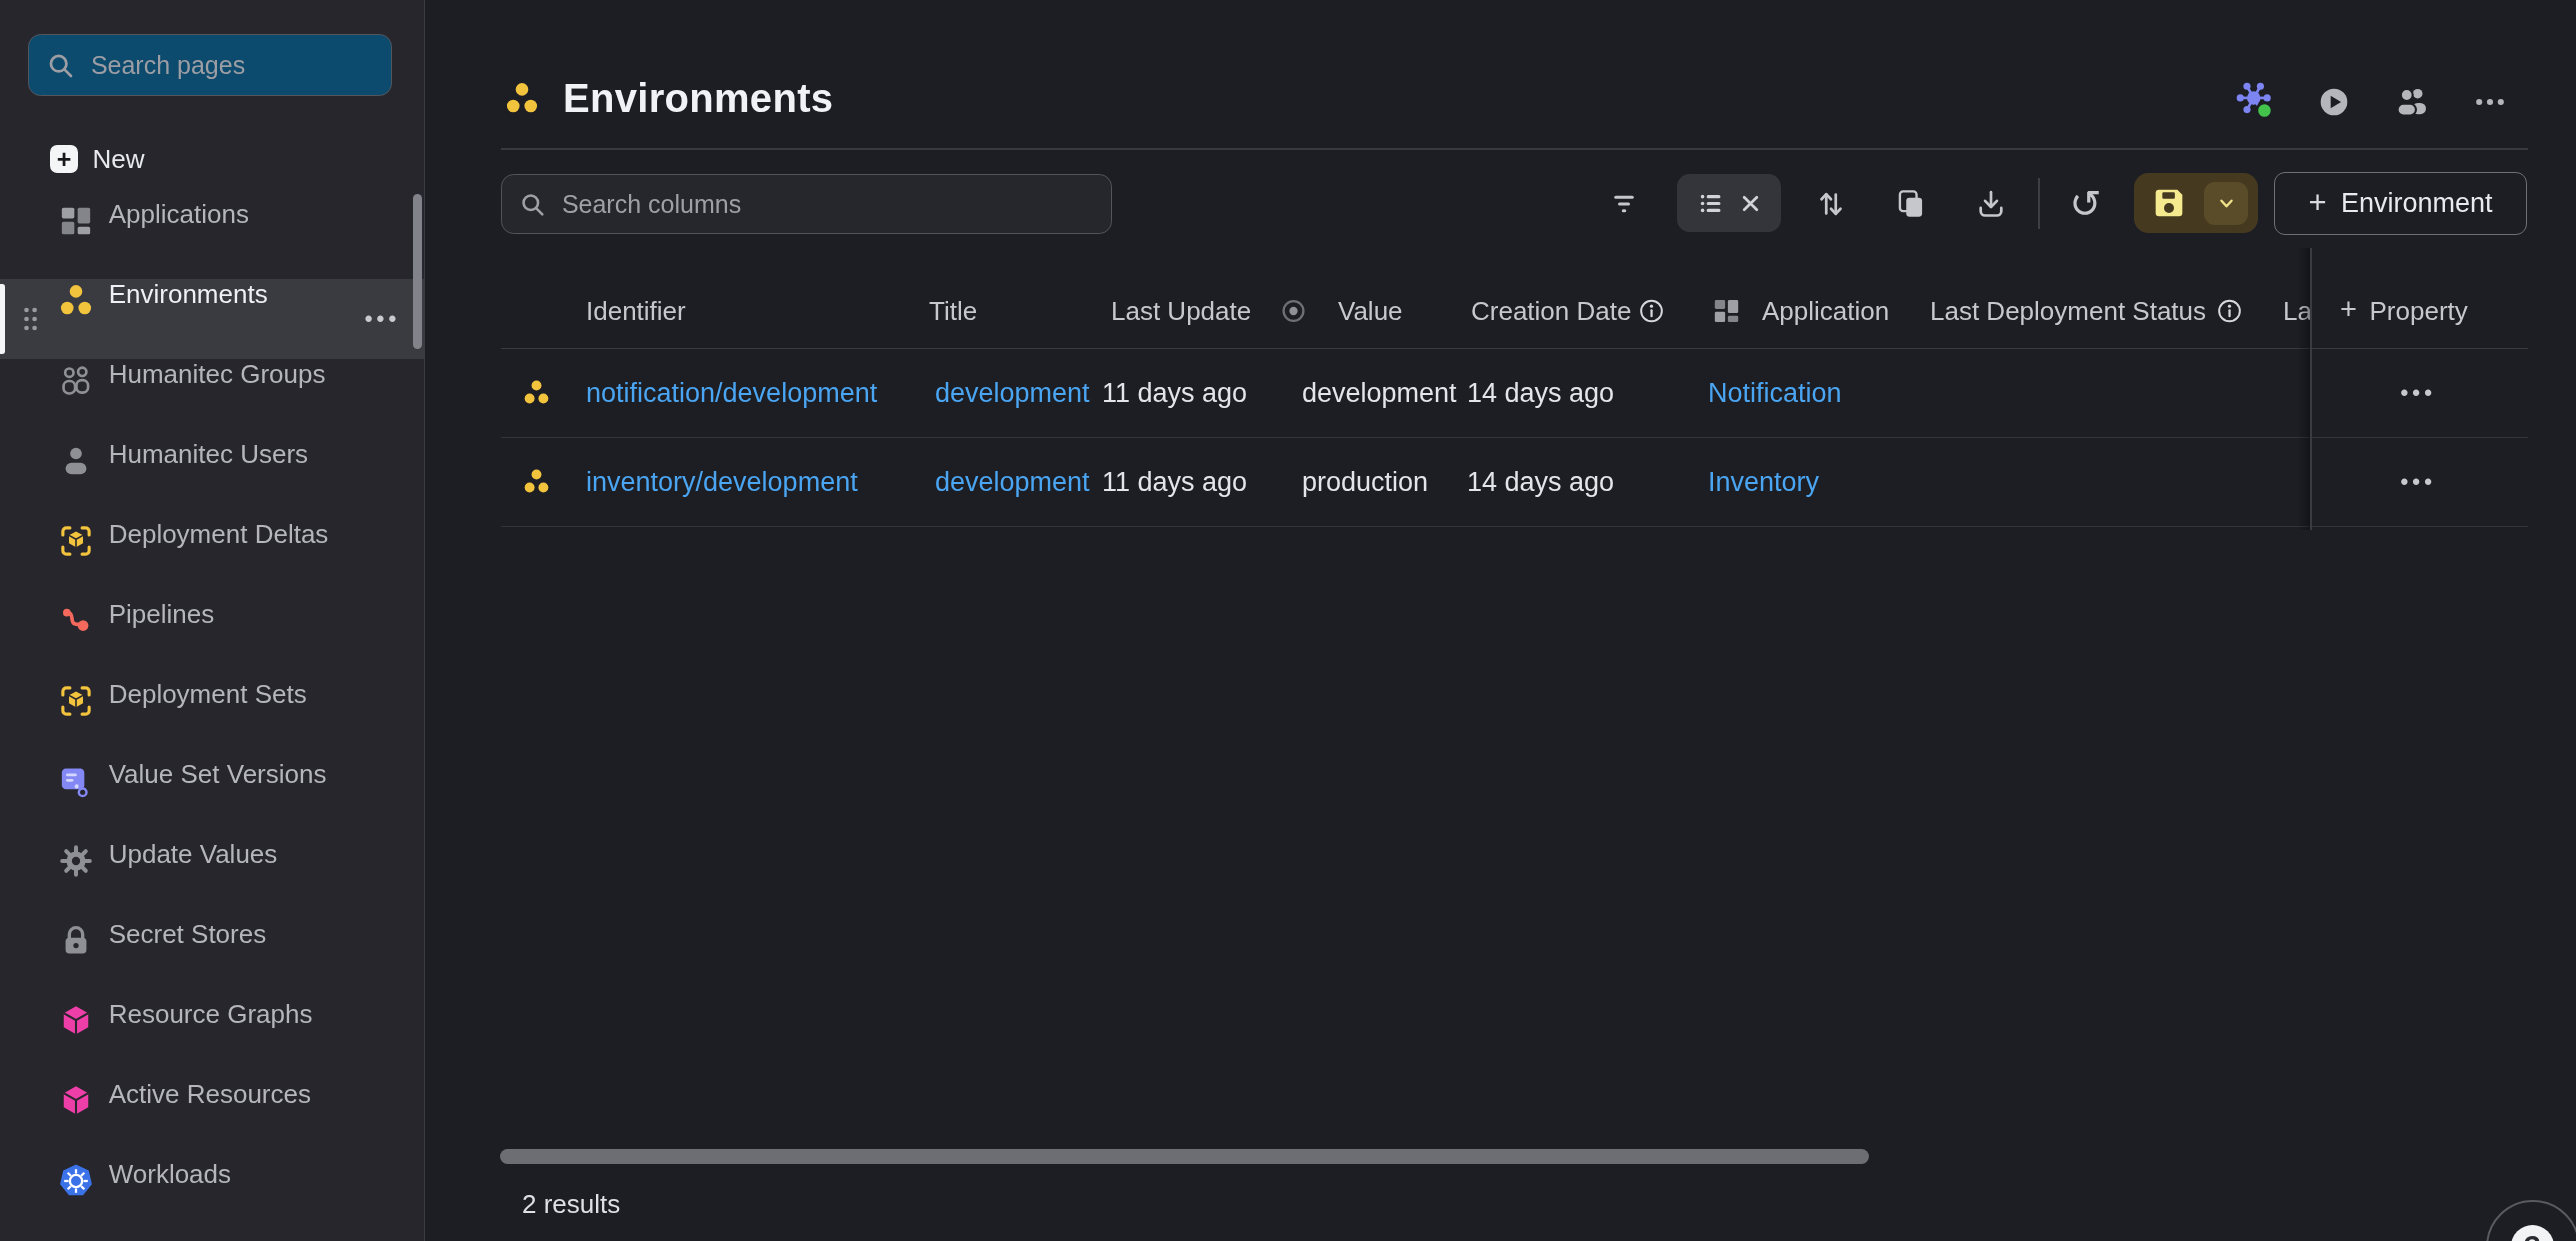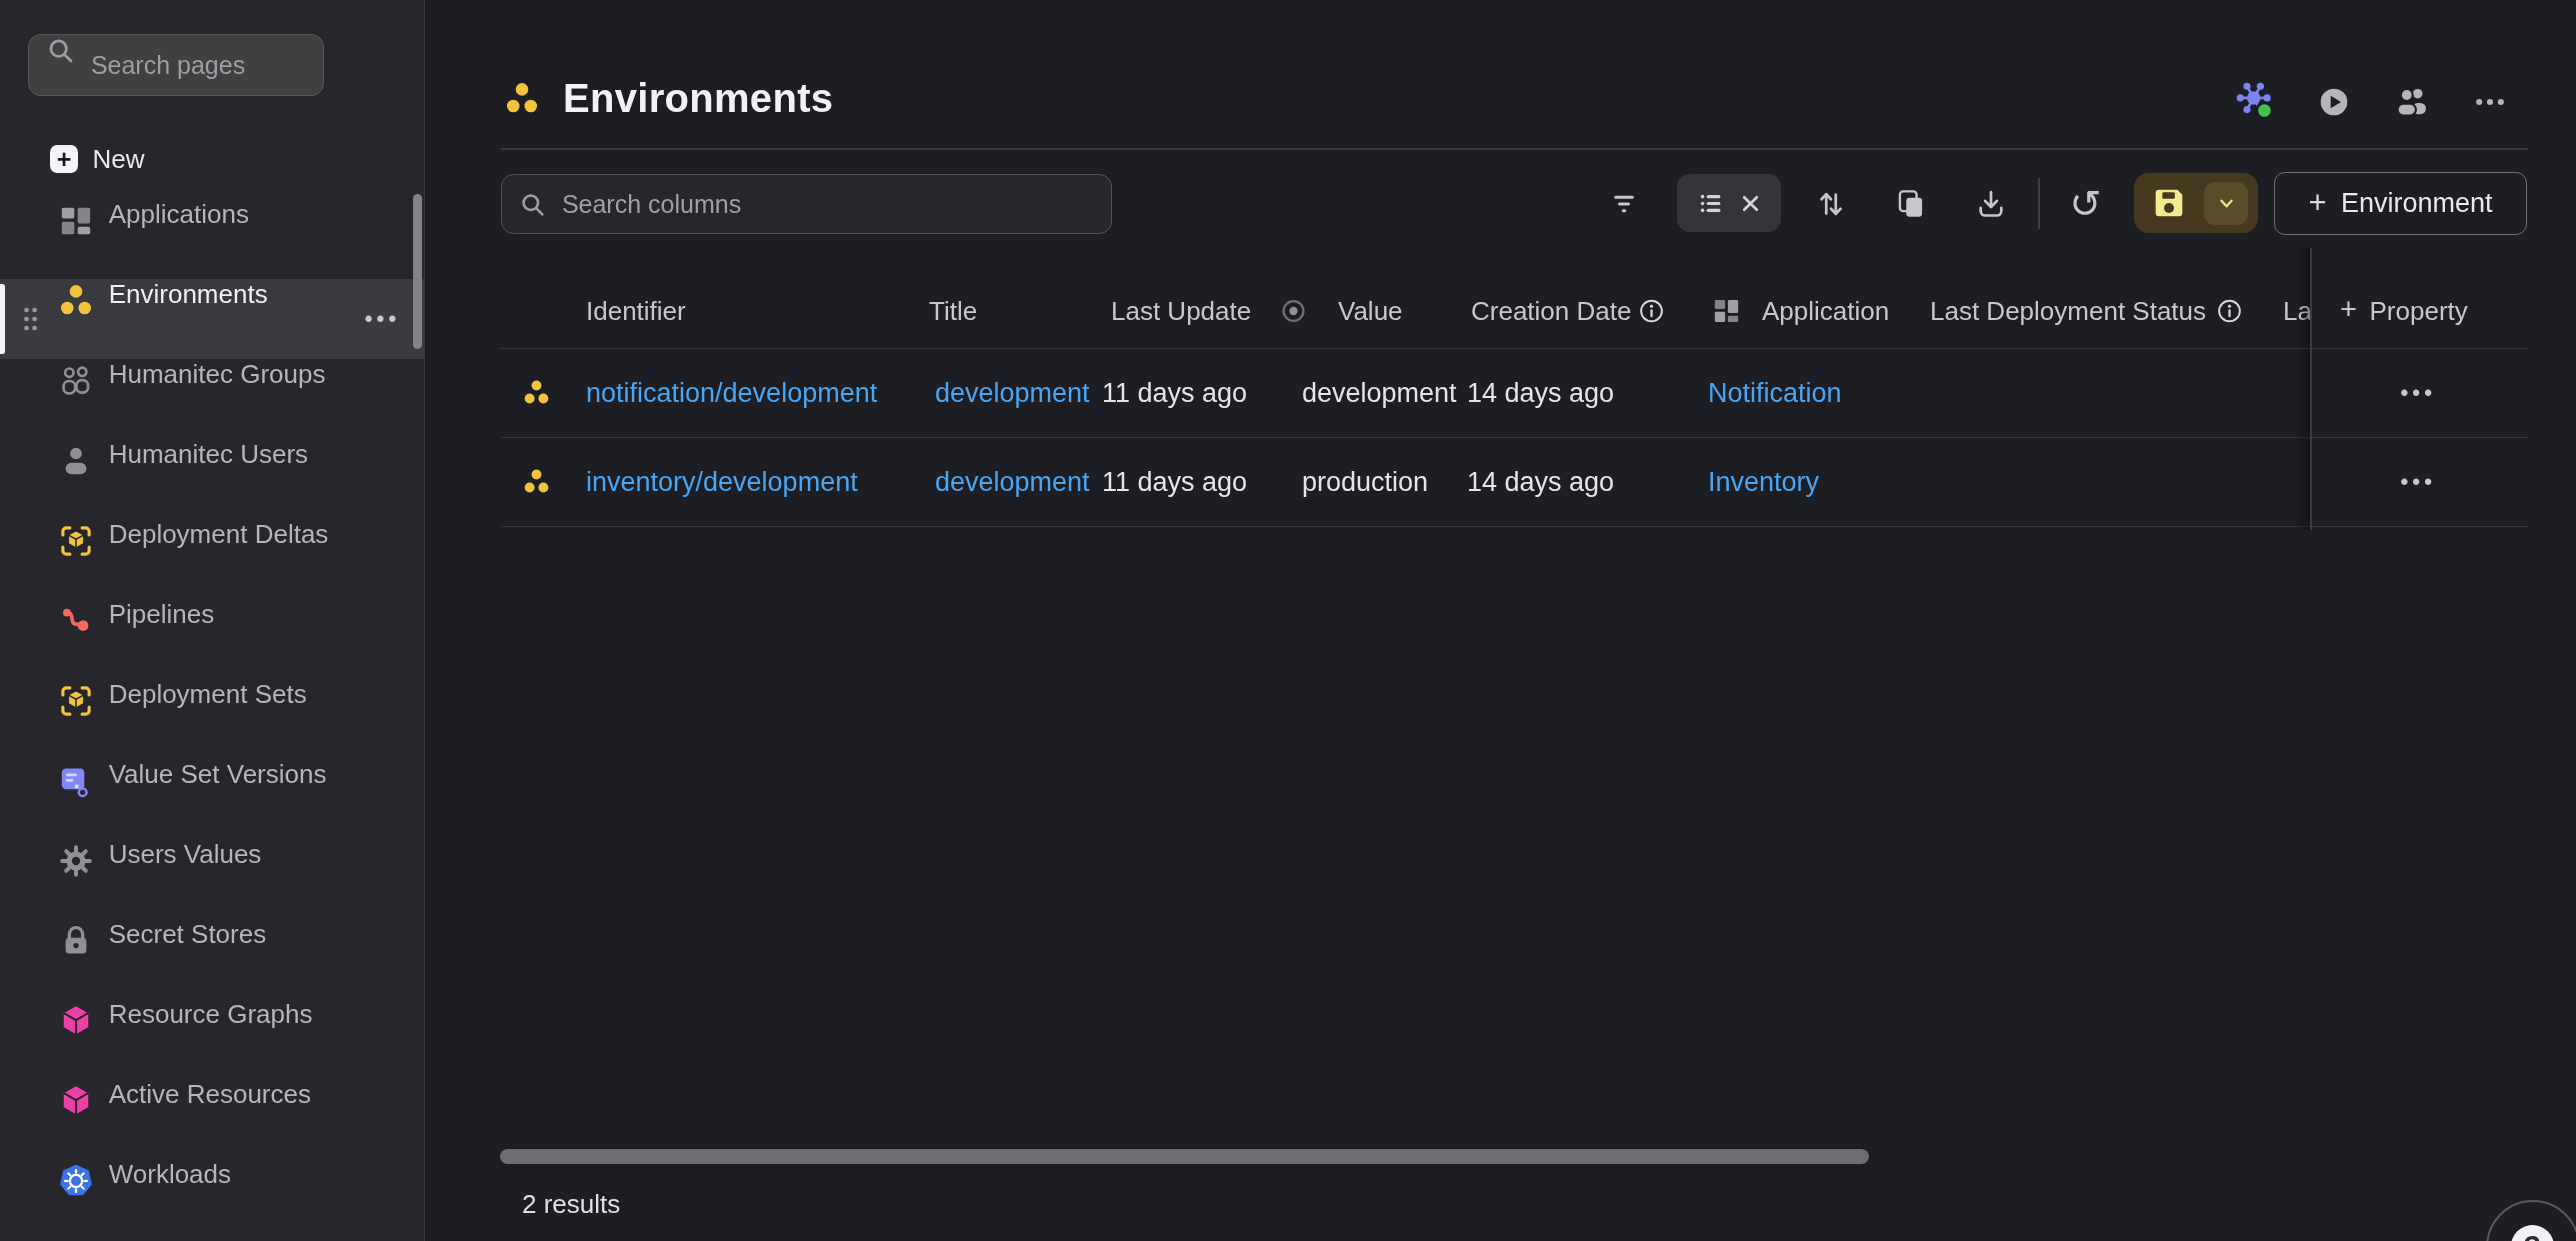--- a/index.html
+++ b/index.html
@@ -8,23 +8,23 @@
     position:relative;width:2576px;height:1241px;overflow:hidden;
     background:#1d1e24;font-family:"Liberation Sans",sans-serif;
     -webkit-font-smoothing:antialiased;
   }
   
   .sidebar{
     position:absolute;left:0;top:0;width:425px;height:1241px;
     background:#26262c;border-right:1.8px solid #3a3b41;
   }
   .sb-search{
-    position:absolute;left:28px;top:34px;width:296px;height:62px;
-    border:1.8px solid #55565c;border-radius:12.6px;background:#404040;
-    display:flex;padding:0 16.3px;gap:12.6px;
+    position:absolute;left:28px;top:34px;width:364px;height:62px;
+    border:1.8px solid #55565c;border-radius:12.6px;background:#0c4a6e;
+    display:flex;align-items:center;padding:0 16.3px;gap:12.6px;
   }
   .sb-search input{
     flex:1;background:transparent;border:none;outline:none;
     font:25px "Liberation Sans",sans-serif;color:#e3e4e8;min-width:0;
   }
   .sb-search input::placeholder{color:#9d9ea4;}
   .new-row{
     position:absolute;left:0;top:132px;width:425px;height:54px;
     display:flex;align-items:center;cursor:pointer;
   }
@@ -275,21 +275,21 @@
               <g fill="#8f9095">
                 <rect x="21.6" y="5" width="4.8" height="38" rx="2.4"></rect>
                 <rect x="21.6" y="5" width="4.8" height="38" rx="2.4" transform="rotate(45 24 24)"></rect>
                 <rect x="21.6" y="5" width="4.8" height="38" rx="2.4" transform="rotate(90 24 24)"></rect>
                 <rect x="21.6" y="5" width="4.8" height="38" rx="2.4" transform="rotate(135 24 24)"></rect>
                 <circle cx="24" cy="24" r="11.5"></circle>
               </g>
               <circle cx="24" cy="24" r="5" fill="#26262c"></circle>
             </svg>
         </span>
-        <span class="nlabel">Users Values</span>
+        <span class="nlabel">Update Values</span>
       </div>
 
       <div class="nav-item">
         <span class="nico">
           <svg width="40" height="40" viewBox="0 0 48 48">
               <path d="M16 22 v-6 a8 8 0 0 1 16 0 v6" fill="none" stroke="#8f9095" stroke-width="4"></path>
               <rect x="11.5" y="20" width="25" height="19" rx="4.5" fill="#8f9095"></rect>
               <circle cx="24" cy="29.5" r="3.2" fill="#26262c"></circle>
             </svg>
         </span>

